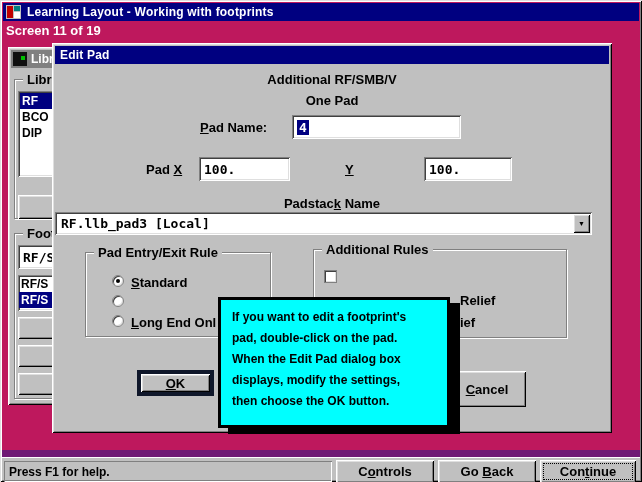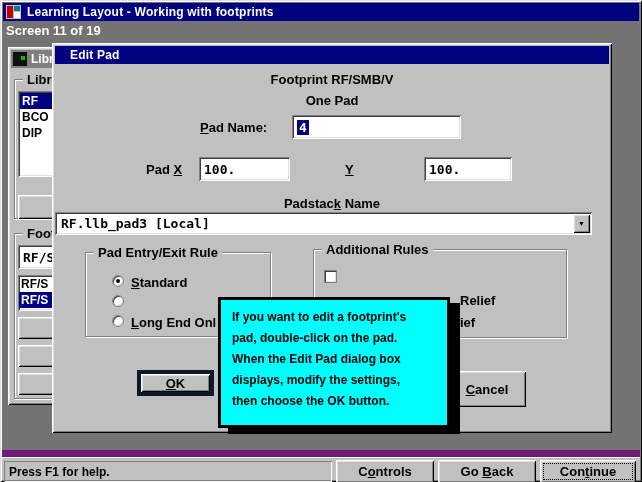--- a/index.html
+++ b/index.html
@@ -1,19 +1,19 @@
 <!DOCTYPE html>
 <html><head>
 <meta charset="utf-8">
 <style>
   * { margin:0; padding:0; box-sizing:border-box; }
   html,body { background:#4a4a4a; }
   body { font-family:"Liberation Sans", sans-serif; }
   #stage {
-    position:relative; width:642px; height:482px; background:#737373;
+    position:relative; width:642px; height:482px; background:#be185d;
     font-weight:bold; color:#000; overflow:hidden;
     box-shadow: inset 1px 1px 0 #dfdfdf, inset -1px -1px 0 #000,
                 inset 2px 2px 0 #fff, inset -2px -2px 0 #808080;
   }
   .abs { position:absolute; }
   .raised {
     background:#c0c0c0;
     box-shadow: inset 1px 1px 0 #ffffff, inset -1px -1px 0 #000000,
                 inset 2px 2px 0 #dfdfdf, inset -2px -2px 0 #808080;
   }
@@ -107,26 +107,26 @@
     <div class="abs sunken" style="left:10px; top:228px; width:62px; height:36px; padding:1px;">
       <div class="list-item">RF/S</div>
       <div class="list-item selected">RF/S</div>
     </div>
     <div class="abs btn" style="left:10px; top:270px; width:70px; height:22px;"></div>
     <div class="abs btn" style="left:10px; top:298px; width:70px; height:22px;"></div>
     <div class="abs btn" style="left:10px; top:326px; width:70px; height:22px;"></div>
   </div>
 
   <div class="abs raised" style="left:52px; top:43px; width:560px; height:390px; z-index:20;">
-    <div class="abs titlebar" style="left:3px; top:3px; width:554px; height:18px; padding-left:15px;">
+    <div class="abs titlebar" style="left:3px; top:3px; width:554px; height:18px; padding-left:5px;">
       <span>Edit Pad</span>
 
     </div>
 
-    <div class="abs lbl" style="left:0; top:29px; width:100%; text-align:center;">Footprint RF/SMB/V</div>
+    <div class="abs lbl" style="left:0; top:29px; width:100%; text-align:center;">Additional RF/SMB/V</div>
     <div class="abs lbl" style="left:0; top:50px; width:100%; text-align:center;">One Pad</div>
 
     <div class="abs lbl" style="left:148px; top:77px;"><u>P</u>ad Name:</div>
     <div class="abs sunken field" style="left:240px; top:72px; width:169px; height:24px;">
       <span class="mono-val" style="background:#000080; color:#fff; padding:0 2px;">4</span>
     </div>
 
     <div class="abs lbl" style="left:94px; top:119px;">Pad <u>X</u></div>
     <div class="abs sunken field mono-val" style="left:147px; top:114px; width:91px; height:24px;">100.</div>
     <div class="abs lbl" style="left:293px; top:119px;"><u>Y</u></div>

